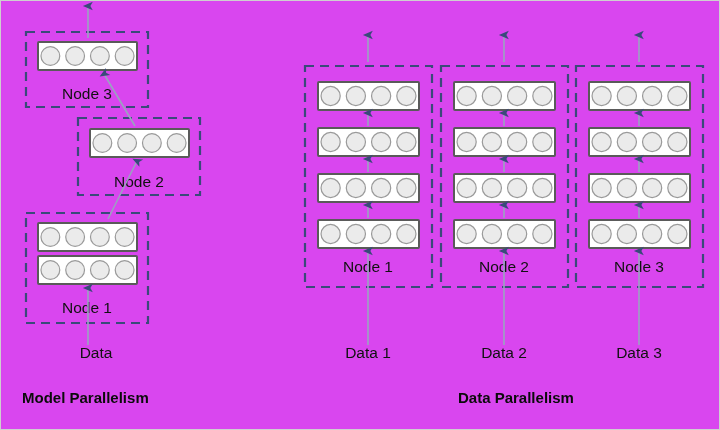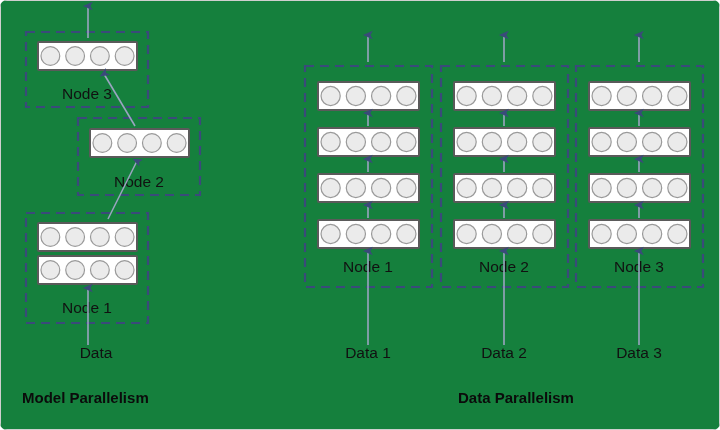--- a/index.html
+++ b/index.html
@@ -7,23 +7,22 @@
     padding: 0;
     background: #ffffff;
   }
   body {
     font-family: "Liberation Sans", sans-serif;
   }
   #stage {
     position: relative;
     width: 720px;
     height: 430px;
-    background: #15803d;
+    background: #d946ef;
     overflow: hidden;
-    border-radius: 7px;
   }
   #diagram {
     display: block;
     width: 720px;
     height: 430px;
   }
   .dashed-box {
     fill: none;
     stroke: #3a4a7a;
     stroke-width: 2.2;

